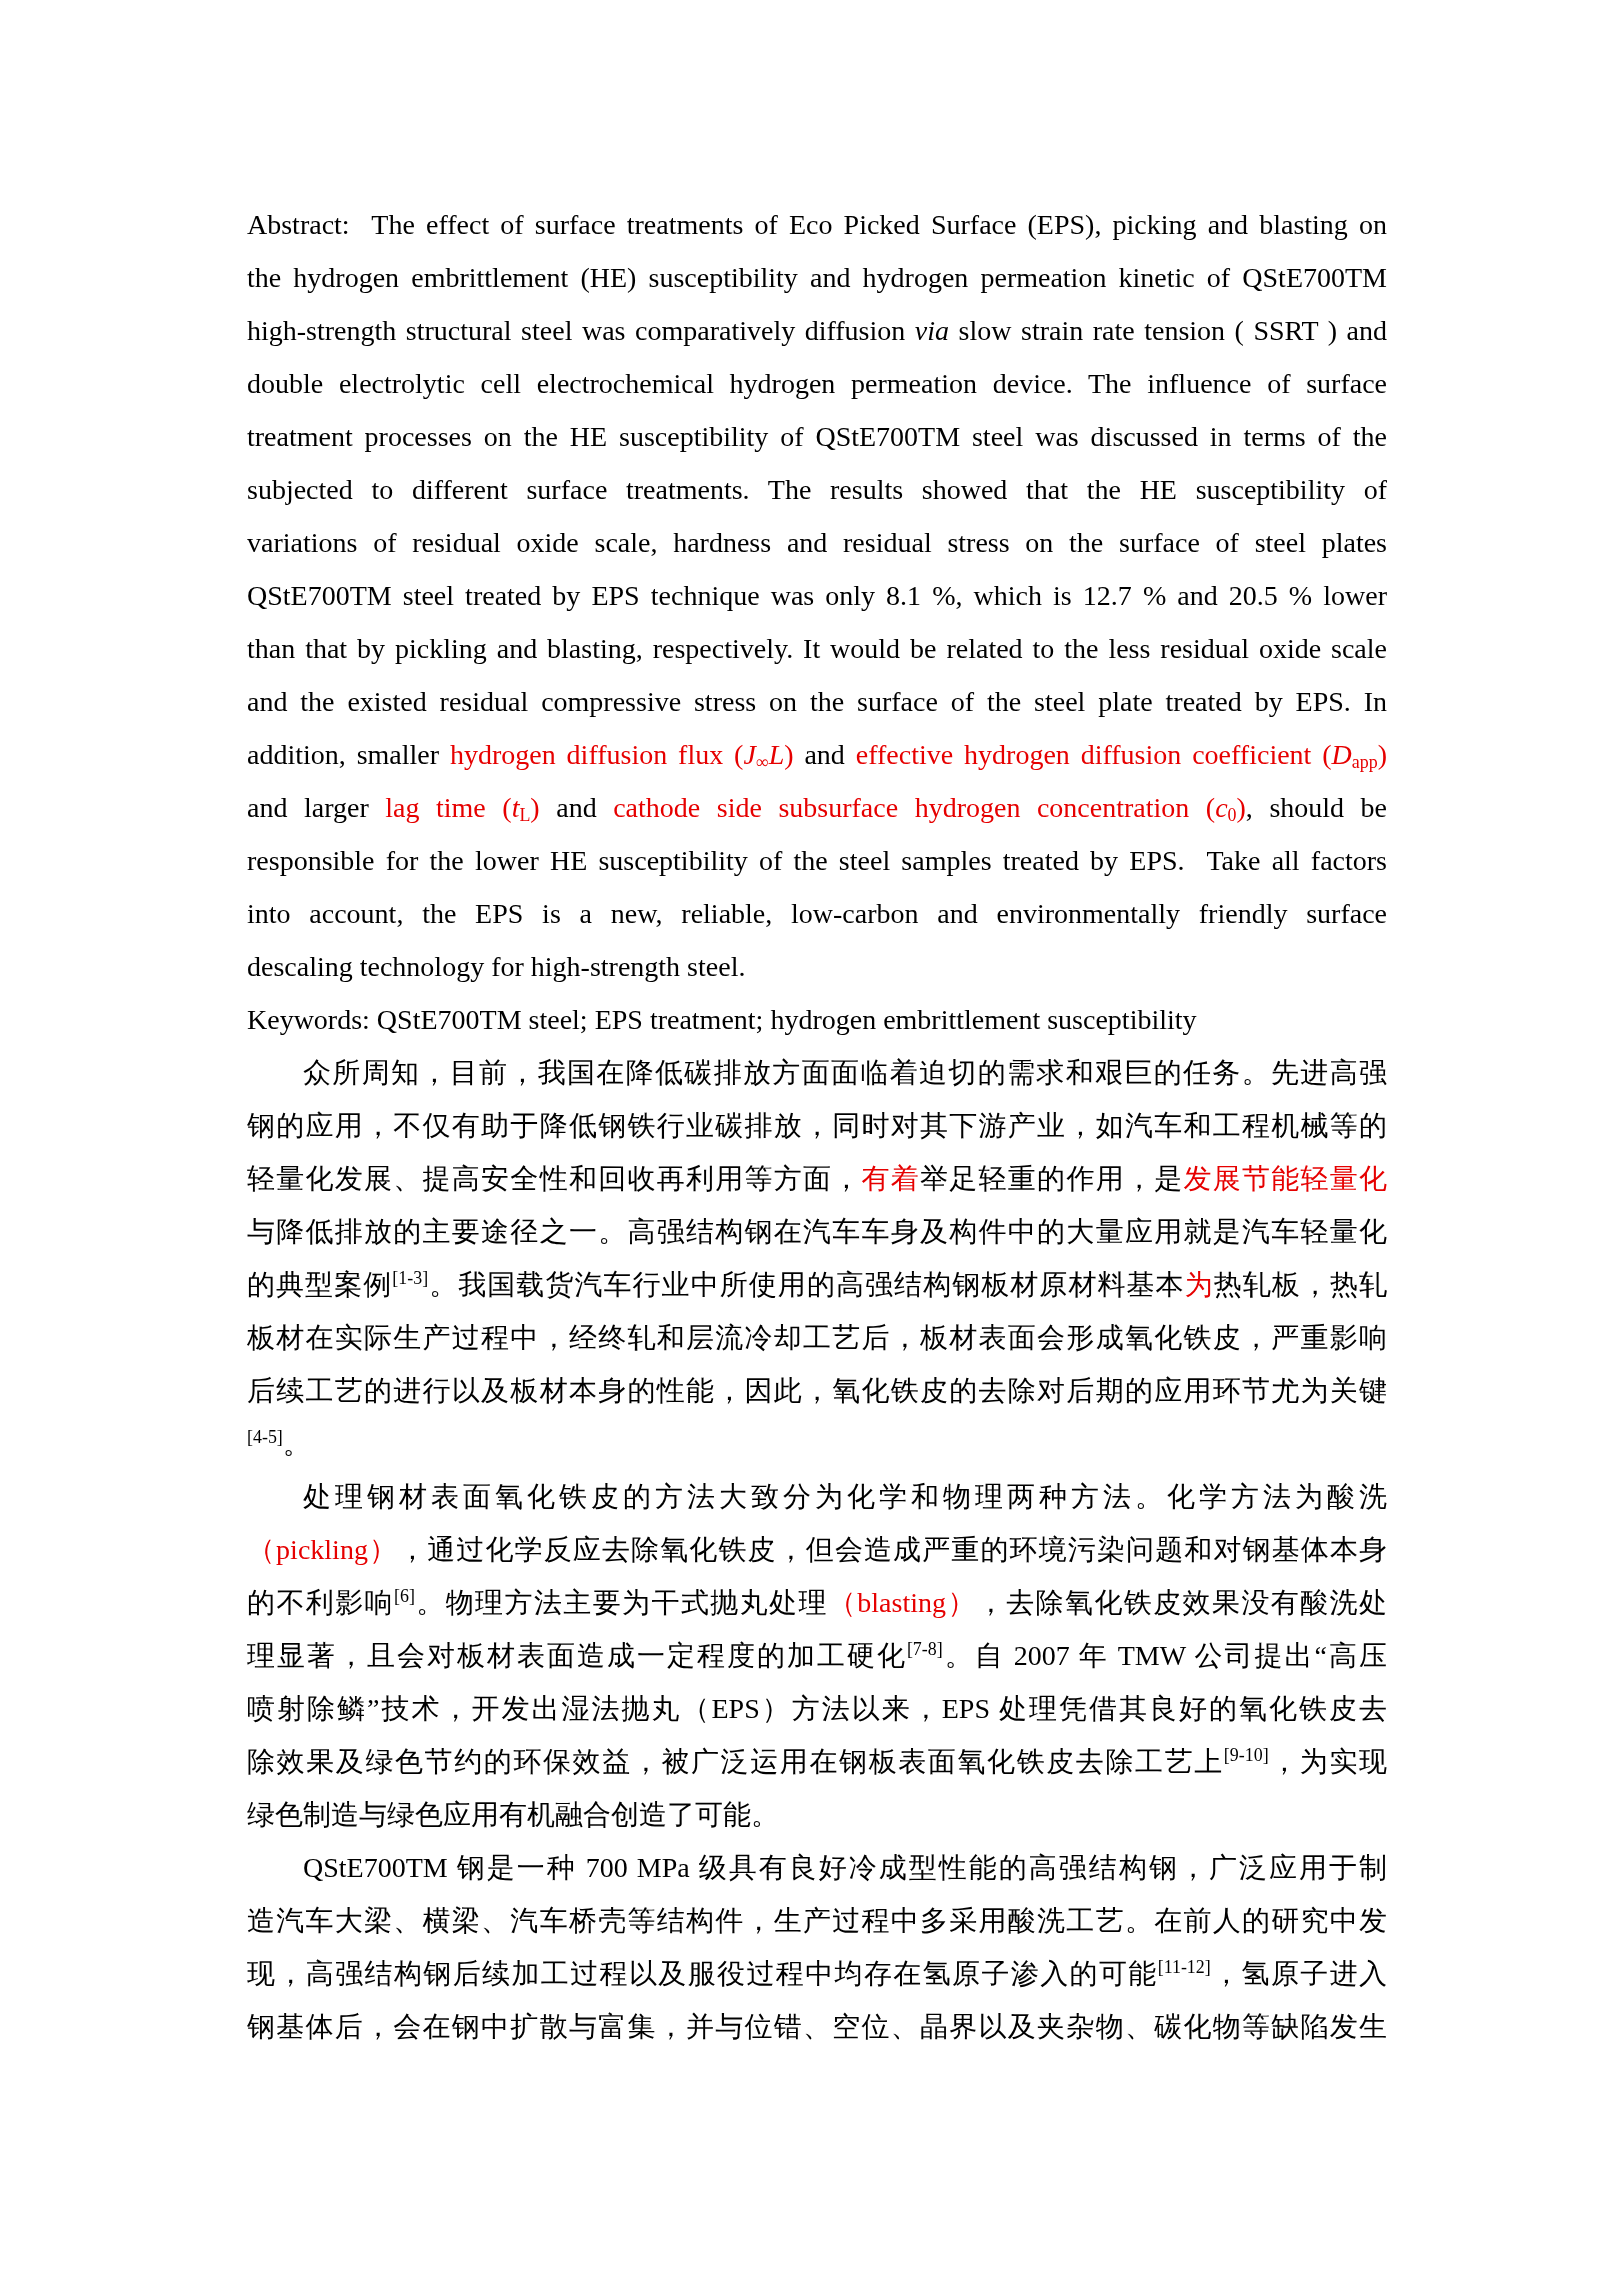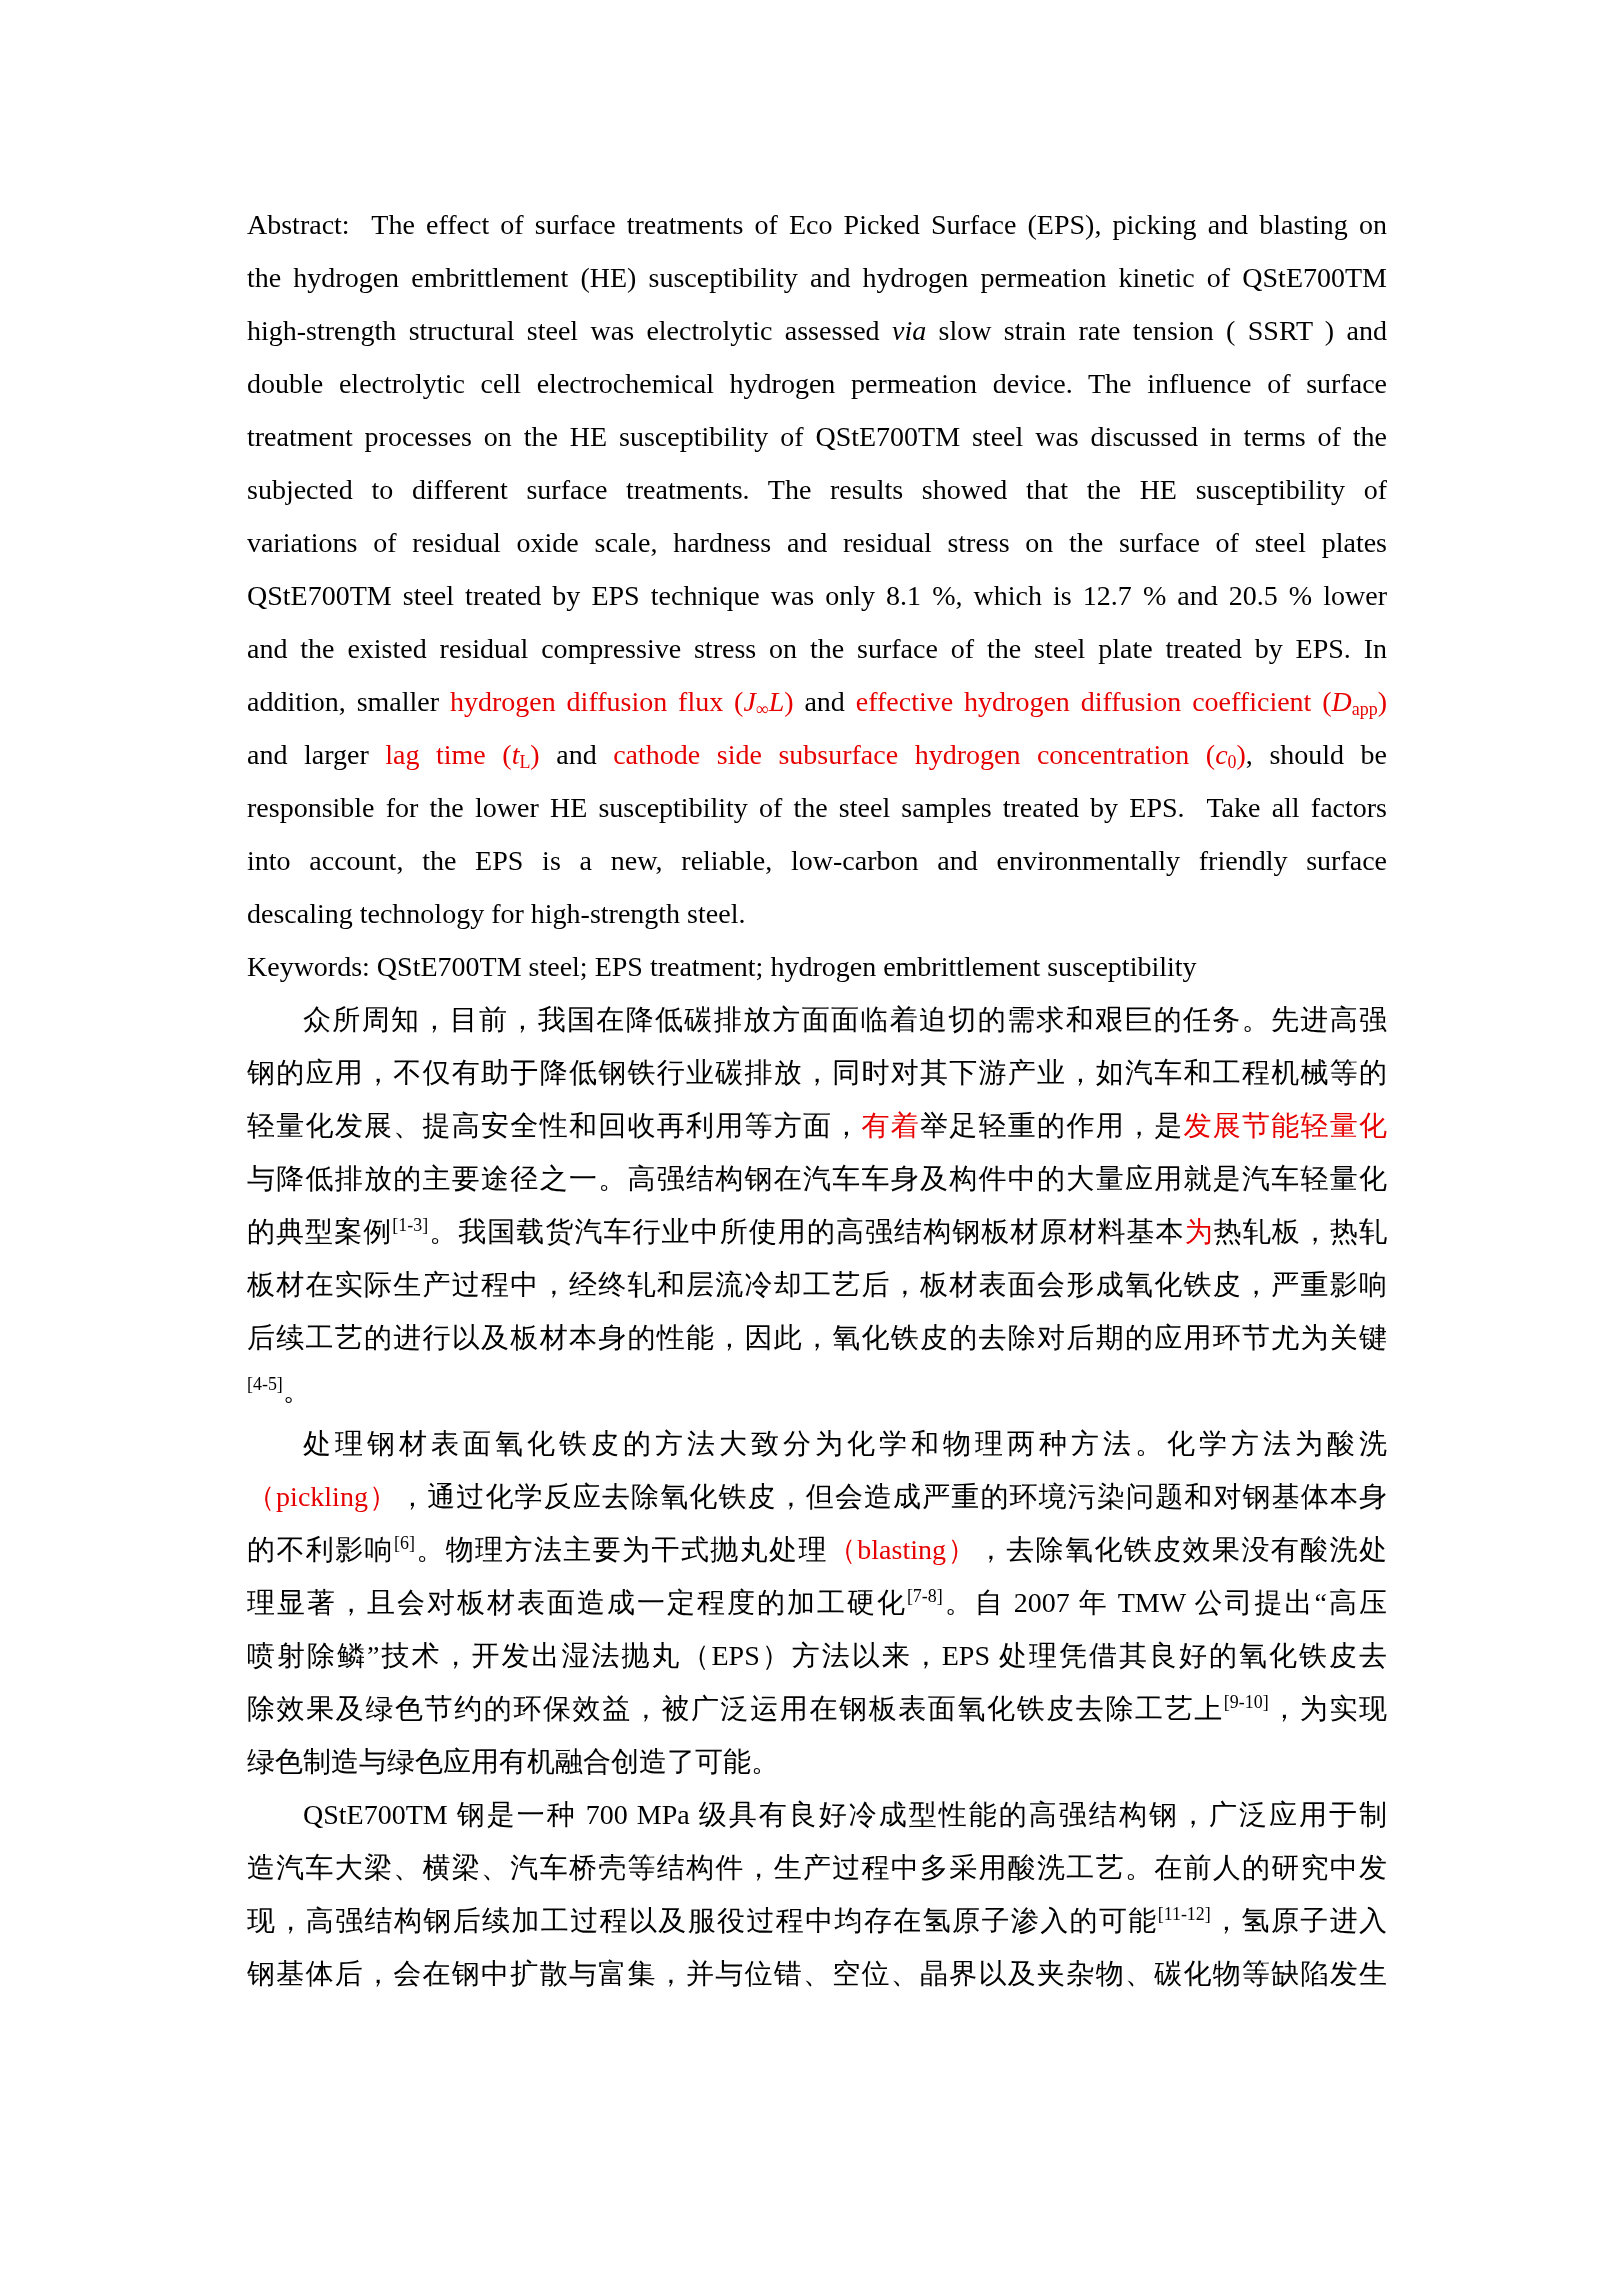--- a/index.html
+++ b/index.html
@@ -56,26 +56,27 @@
   }
 </style>
 </head>
 <body style="background: rgb(255, 255, 255); color: rgb(0, 0, 0);">
 
 <div class="page">
   <div class="doc">
     <section class="para">
         <div class="line"><span>Abstract:  The effect of surface treatments of Eco Picked Surface (EPS), picking and blasting on</span></div>
         <div class="line"><span>the hydrogen embrittlement (HE) susceptibility and hydrogen permeation kinetic of QStE700TM</span></div>
-        <div class="line"><span>high-strength structural steel was electrolytic assessed </span><span class="it">via</span><span> slow strain rate tension ( SSRT ) and</span></div>
+        <div class="line"><span>high-strength structural steel was comparatively diffusion </span><span class="it">via</span><span> slow strain rate tension ( SSRT ) and</span></div>
         <div class="line"><span>double electrolytic cell electrochemical hydrogen permeation device. The influence of surface</span></div>
         <div class="line"><span>treatment processes on the HE susceptibility of QStE700TM steel was discussed in terms of the</span></div>
         <div class="line"><span>subjected to different surface treatments. The results showed that the HE susceptibility of</span></div>
         <div class="line"><span>variations of residual oxide scale, hardness and residual stress on the surface of steel plates</span></div>
         <div class="line"><span>QStE700TM steel treated by EPS technique was only 8.1 %, which is 12.7 % and 20.5 % lower</span></div>
+        <div class="line"><span>than that by pickling and blasting, respectively. It would be related to the less residual oxide scale</span></div>
         <div class="line"><span>and the existed residual compressive stress on the surface of the steel plate treated by EPS. In</span></div>
         <div class="line"><span>addition, smaller </span><span class="red">hydrogen diffusion flux (</span><span class="red it">J</span><span class="red sb">∞</span><span class="red it">L</span><span class="red">)</span><span> and </span><span class="red">effective hydrogen diffusion coefficient (</span><span class="red it">D</span><span class="red sb">app</span><span class="red">)</span></div>
         <div class="line"><span>and larger </span><span class="red">lag time (</span><span class="red it">t</span><span class="red sb">L</span><span class="red">)</span><span> and </span><span class="red">cathode side subsurface hydrogen concentration (</span><span class="red it">c</span><span class="red sb">0</span><span class="red">)</span><span>, should be</span></div>
         <div class="line"><span>responsible for the lower HE susceptibility of the steel samples treated by EPS.  Take all factors</span></div>
         <div class="line"><span>into account, the EPS is a new, reliable, low-carbon and environmentally friendly surface</span></div>
         <div class="line noj"><span>descaling technology for high-strength steel.</span></div>
       </section>
     <section class="para">
         <div class="line noj"><span>Keywords: QStE700TM steel; EPS treatment; hydrogen embrittlement susceptibility</span></div>
       </section>

